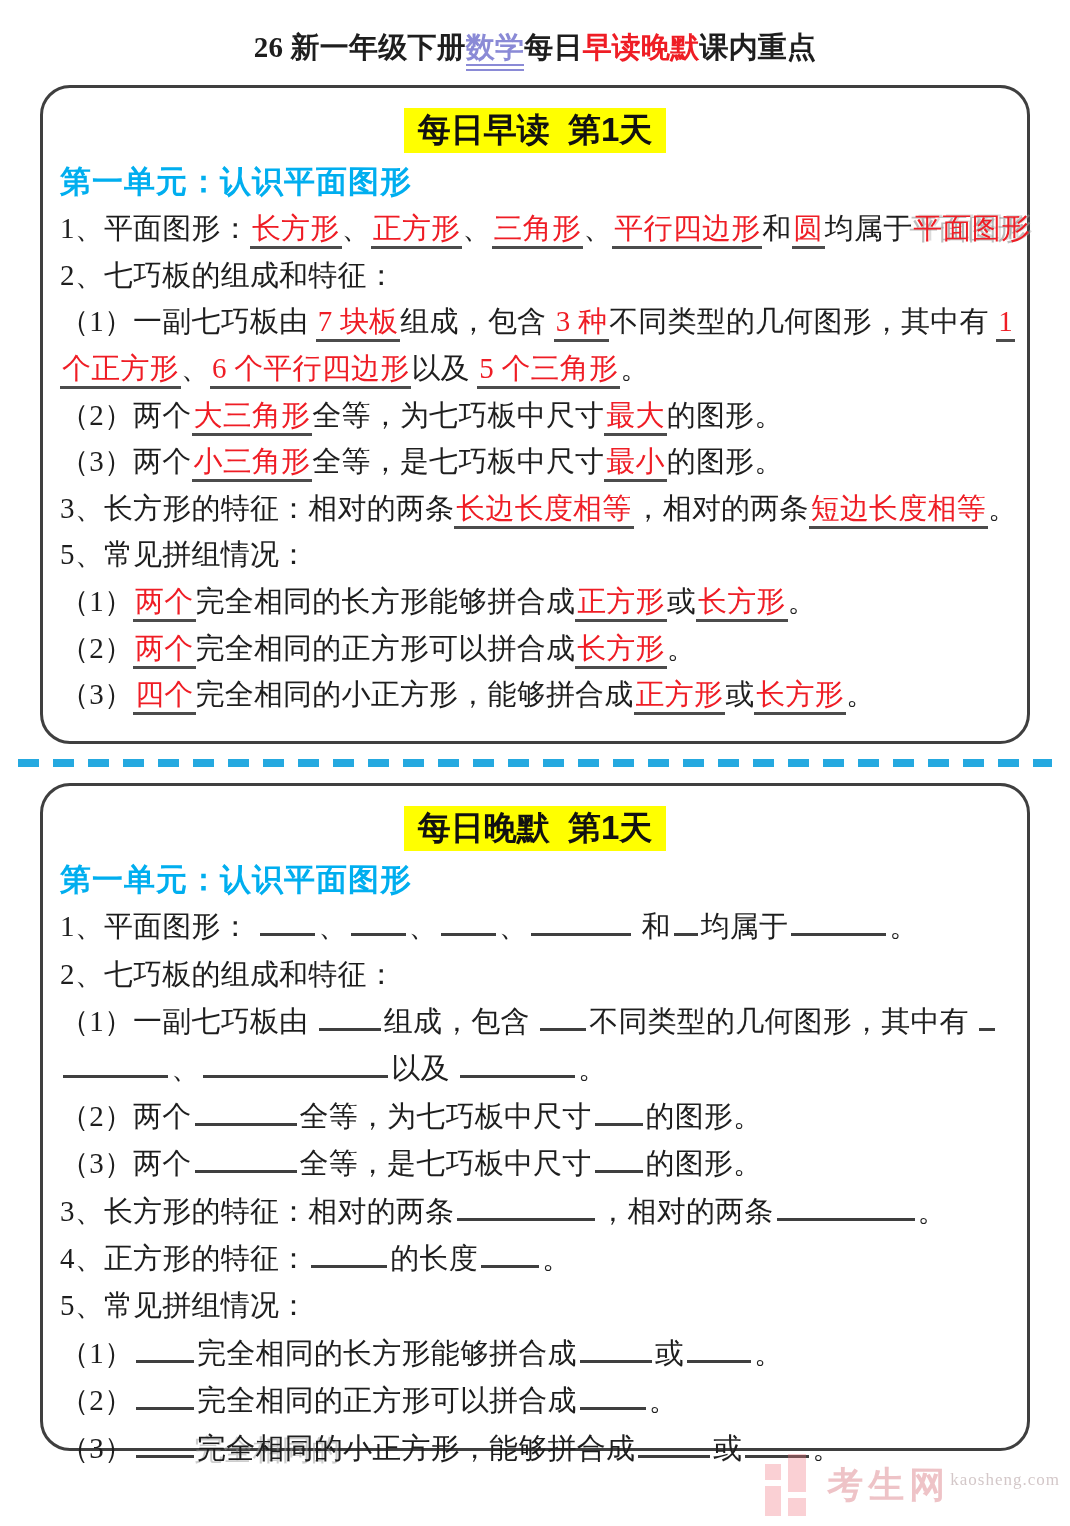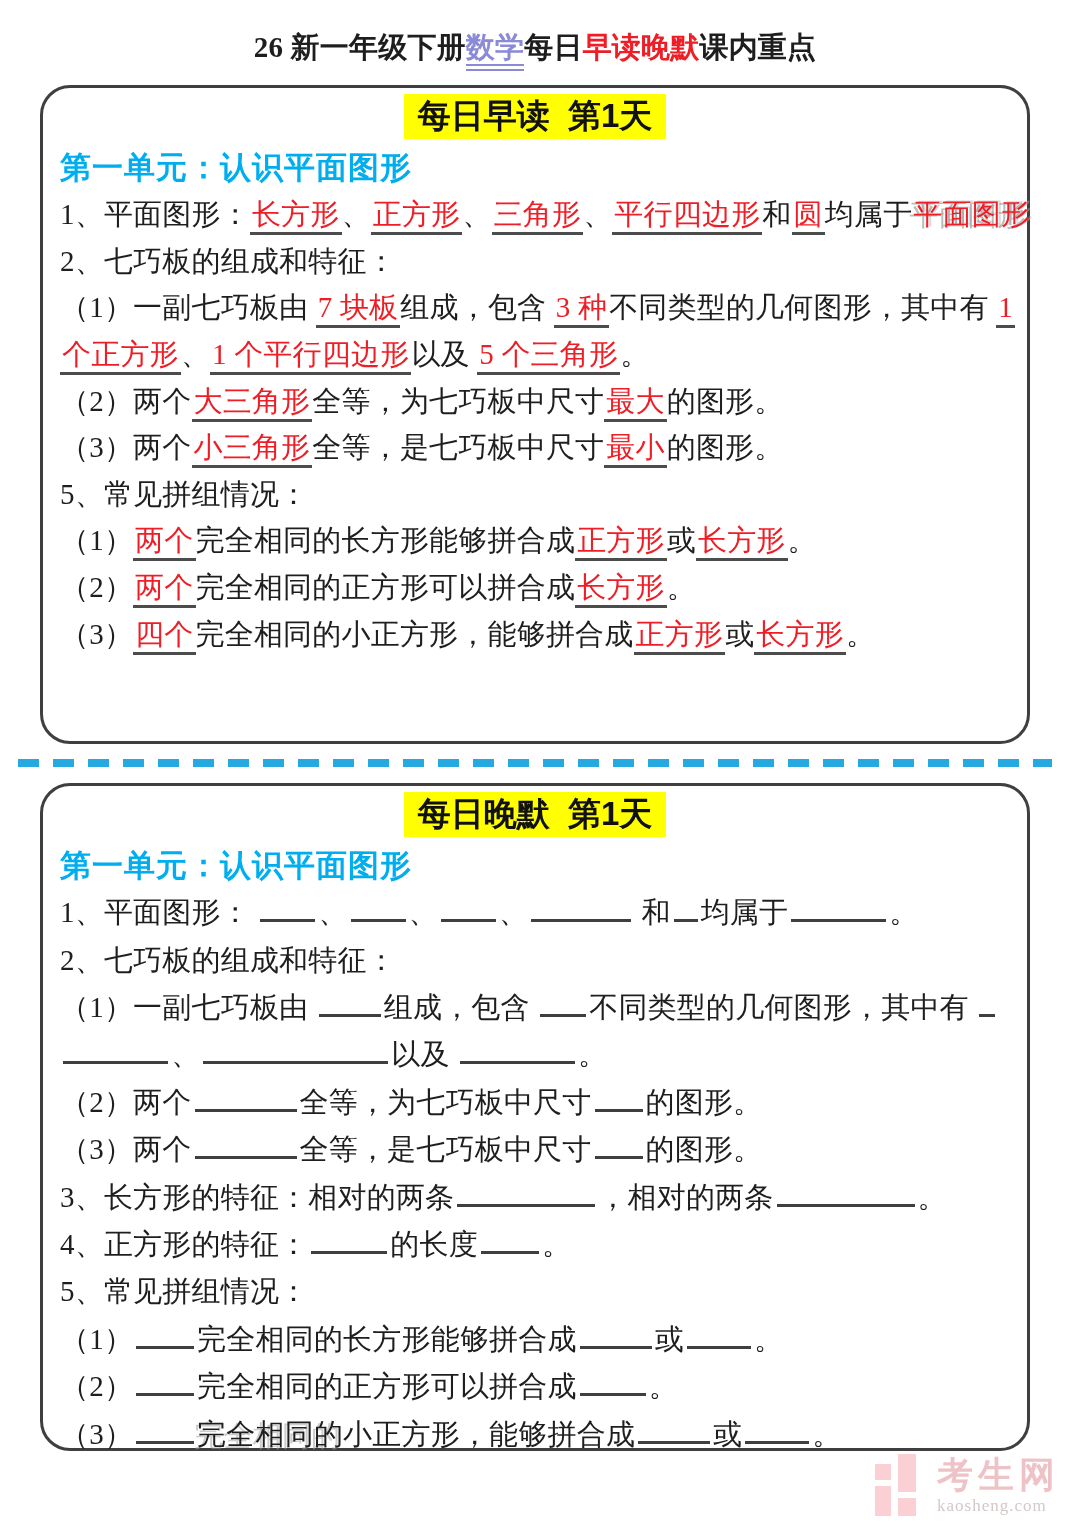--- a/index.html
+++ b/index.html
@@ -22,21 +22,21 @@
     letter-spacing:1px;
     white-space:nowrap;
   }
   
   .panel{
     box-sizing:border-box;
     width:990px;
     margin:0 auto;
     border:3px solid #3f3f3f;
     border-radius:30px;
-    padding:4px 17px 12px;
+    padding:18px 17px 12px;
     background:#fff;
   }
   .panel-morning{margin-top:14px;height:659px;}
   .panel-evening{height:668px;}
   .badge-row{text-align:center;margin-top:2px;}
   .badge{
     display:inline-block;
     background:#ffff00;
     font-family:"Liberation Sans","DejaVu Sans",sans-serif;
     font-weight:700;
@@ -103,21 +103,21 @@
     display:flex;
     align-items:center;
     opacity:.9;
   }
   .wm-logo{position:relative;width:52px;height:66px;margin-right:10px;}
   .wm-logo i{position:absolute;background:rgba(238,118,128,.38);}
   .wm-b1{left:0;top:12px;width:16px;height:16px;}
   .wm-b2{left:0;top:34px;width:16px;height:30px;}
   .wm-b3{left:23px;top:2px;width:18px;height:38px;}
   .wm-b4{left:23px;top:46px;width:18px;height:18px;}
-  .wm-text{display:flex;flex-direction:column;line-height:1;}
+  .wm-text{display:flex;flex-direction:row;line-height:1;}
   .wm-name{
     font-family:"Liberation Sans","DejaVu Sans",sans-serif;
     font-weight:700;font-size:36px;letter-spacing:5px;
     color:#edbdc1;
   }
   .wm-domain{
     font-family:Liberation Serif, serif;
     font-size:17px;color:#cfc2c3;margin-top:4px;letter-spacing:1px;
   }
 </style>
@@ -132,23 +132,24 @@
 
   <div class="panel panel-morning">
     <div class="badge-row">
       <span class="badge">每日早读  第1天</span>
     </div>
     <div class="unit-heading">第一单元：认识平面图形</div>
     <div class="lines">
         <div class="line"><span class="seg-n">1、平面图形：</span><span class="seg-r">长方形</span><span class="seg-n">、</span><span class="seg-r">正方形</span><span class="seg-n">、</span><span class="seg-r">三角形</span><span class="seg-n">、</span><span class="seg-r">平行四边形</span><span class="seg-n">和</span><span class="seg-r">圆</span><span class="seg-n">均属于</span><span class="seg-rw">平面图形</span></div>
         <div class="line"><span class="seg-n">2、七巧板的组成和特征：</span></div>
         <div class="line"><span class="seg-n">（1）一副七巧板由 </span><span class="seg-r">7 块板</span><span class="seg-n">组成，包含 </span><span class="seg-r">3 种</span><span class="seg-n">不同类型的几何图形，其中有 </span><span class="seg-r">1</span></div>
-        <div class="line"><span class="seg-r">个正方形</span><span class="seg-n">、</span><span class="seg-r">1 个平行四边形</span><span class="seg-n">以及 </span><span class="seg-r">5 个三角形</span><span class="seg-n">。</span></div>
+        <div class="line"><span class="seg-r">个正方形</span><span class="seg-n">、</span><span class="seg-r">6 个平行四边形</span><span class="seg-n">以及 </span><span class="seg-r">5 个三角形</span><span class="seg-n">。</span></div>
         <div class="line"><span class="seg-n">（2）两个</span><span class="seg-r">大三角形</span><span class="seg-n">全等，为七巧板中尺寸</span><span class="seg-r">最大</span><span class="seg-n">的图形。</span></div>
         <div class="line"><span class="seg-n">（3）两个</span><span class="seg-r">小三角形</span><span class="seg-n">全等，是七巧板中尺寸</span><span class="seg-r">最小</span><span class="seg-n">的图形。</span></div>
+        <div class="line"><span class="seg-n">3、长方形的特征：相对的两条</span><span class="seg-r">长边长度相等</span><span class="seg-n">，相对的两条</span><span class="seg-r">短边长度相等</span><span class="seg-n">。</span></div>
         <div class="line"><span class="seg-n">5、常见拼组情况：</span></div>
         <div class="line"><span class="seg-n">（1）</span><span class="seg-r">两个</span><span class="seg-n">完全相同的长方形能够拼合成</span><span class="seg-r">正方形</span><span class="seg-n">或</span><span class="seg-r">长方形</span><span class="seg-n">。</span></div>
         <div class="line"><span class="seg-n">（2）</span><span class="seg-r">两个</span><span class="seg-n">完全相同的正方形可以拼合成</span><span class="seg-r">长方形</span><span class="seg-n">。</span></div>
         <div class="line"><span class="seg-n">（3）</span><span class="seg-r">四个</span><span class="seg-n">完全相同的小正方形，能够拼合成</span><span class="seg-r">正方形</span><span class="seg-n">或</span><span class="seg-r">长方形</span><span class="seg-n">。</span></div>
       </div>
   </div>
 
   <div class="divider"></div>
 
   <div class="panel panel-evening">

